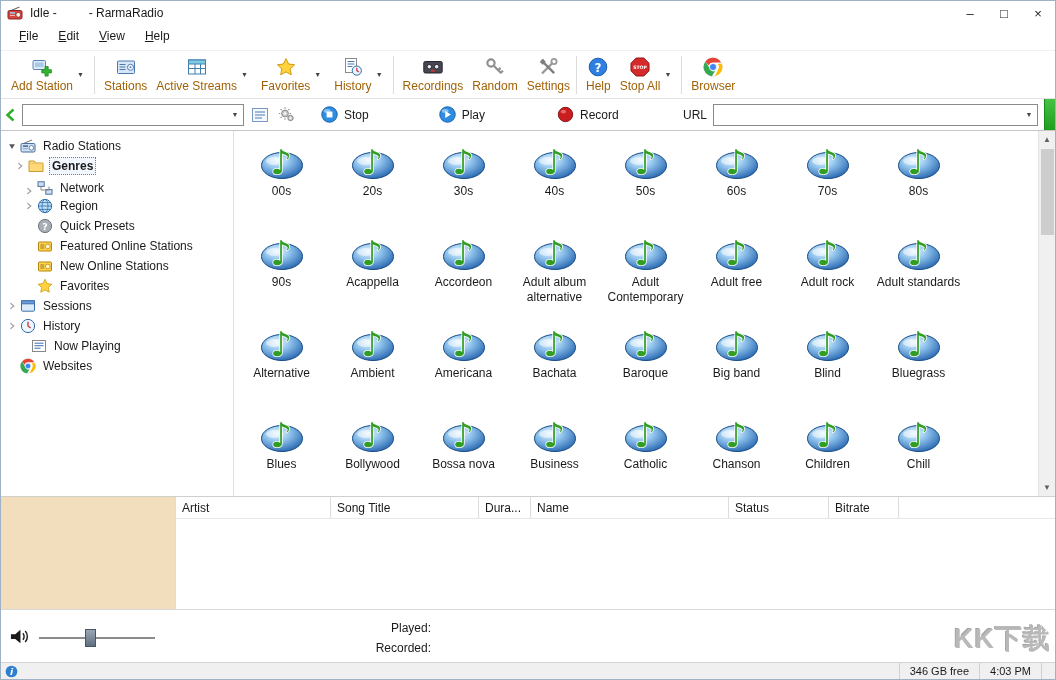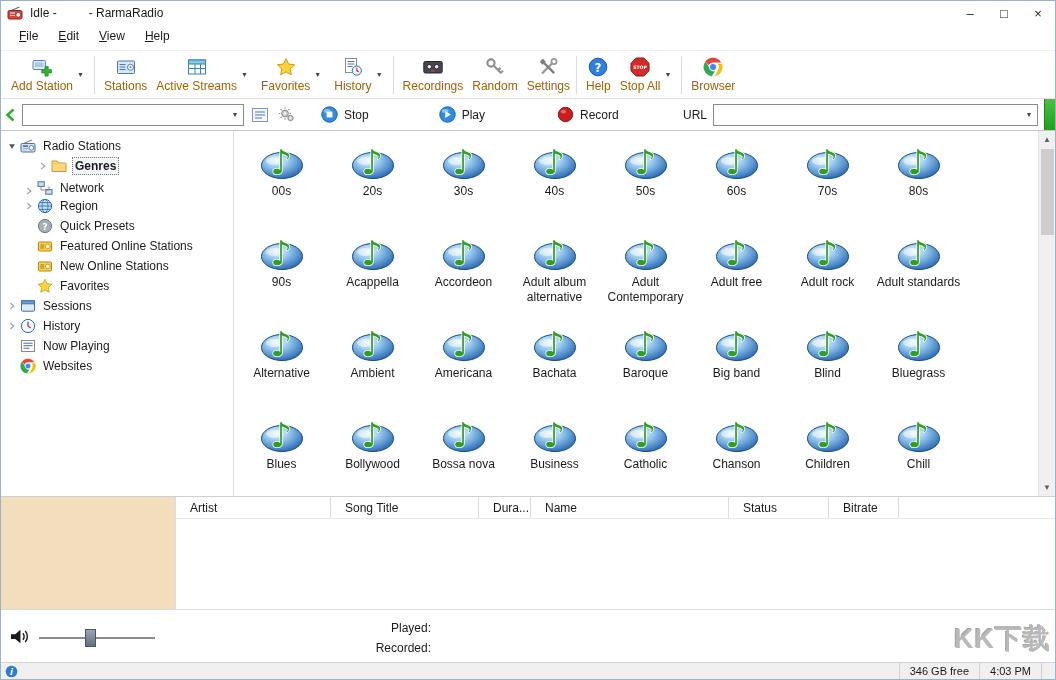--- a/index.html
+++ b/index.html
@@ -67,21 +67,21 @@
   .vscroll{width:17px;flex:0 0 17px;background:#f0f0f0;border-left:1px solid #e4e4e4;display:flex;flex-direction:column;align-items:center}
   .varrow{height:17px;width:17px;display:flex;align-items:center;justify-content:center;color:#606060;font-size:8px}
   .vthumb{width:13px;height:86px;background:#cdcdcd;margin-top:1px}
   .vfill{flex:1}
 
   
   .bottom{flex:0 0 113px;display:flex;border-top:1px solid #cfcfcf;background:#fff}
   .albumart{width:175px;flex:0 0 175px;background:#f2debc;border-right:1px solid #ddd}
   .tablewrap{flex:1;display:flex;flex-direction:column;min-width:0}
   .thead{height:22px;flex:0 0 22px;display:flex;align-items:stretch;border-bottom:1px solid #e8e8e8}
-  .th{display:flex;align-items:center;padding-left:14px;border-right:1px solid #dcdcdc;font-size:12px;white-space:nowrap;overflow:hidden}
+  .th{display:flex;align-items:center;padding-left:6px;border-right:1px solid #dcdcdc;font-size:12px;white-space:nowrap;overflow:hidden}
   .tbody{flex:1;background:#fff}
 
   
   .playerbar{flex:0 0 53px;border-top:1px solid #d9d9d9;position:relative;background:#fff}
   .vol-icon{position:absolute;left:8px;top:17px;width:21px;height:19px}
   .vol-icon svg{width:100%;height:100%}
   .slider{position:absolute;left:38px;top:27px;width:116px;height:2px;background:#8c8c8c}
   .slider-handle{position:absolute;left:46px;top:-8px;width:11px;height:18px;background:linear-gradient(180deg,#9aa7b5,#5f6f80);border:1px solid #46566a}
   .played-block{position:absolute;left:285px;top:8px;width:145px;text-align:right;line-height:20px}
   .watermark{position:absolute;right:4px;top:11px;font-size:27px;font-weight:bold;color:#a8a8a8;opacity:.8;letter-spacing:1px;text-shadow:1px 1px 0 #fff,-1px -1px 0 #8f8f8f}
@@ -354,21 +354,21 @@
             <svg viewBox="0 0 16 16">
               <path d="M3.5 5.5L12 2" stroke="#777" stroke-width="1" fill="none"></path>
               <rect x="1" y="5.5" width="14" height="8.5" rx="1.2" fill="#cfe0f2" stroke="#4a6fa0"></rect>
               <circle cx="11.4" cy="9.8" r="2.3" fill="#fff" stroke="#4a6fa0" stroke-width="0.8"></circle>
               <rect x="3" y="7.3" width="5" height="1.6" fill="#4a6fa0"></rect>
               <rect x="3" y="10.2" width="5" height="1" fill="#8aa8cc"></rect>
             </svg>
           </span>
           <span class="tl">Radio Stations</span>
         </div>
-        <div class="tree-row" style="padding-left: 35px;">
+        <div class="tree-row" style="padding-left: 12px;">
           <span class="tw">
             <svg viewBox="0 0 12 12" width="10" height="10">
               <path d="M4 2.5l4.2 3.5L4 9.5" fill="none" stroke="#9b9b9b" stroke-width="1.4"></path>
             </svg>
           </span>
           <span class="ti">
             <svg viewBox="0 0 16 16">
               <path d="M1 3h5.2l1.6 2H15v8.5H1z" fill="#ffd978" stroke="#c79a33"></path>
               <path d="M1 5.5h14" stroke="#eec264" fill="none"></path>
             </svg>
@@ -467,21 +467,21 @@
             </svg>
           </span>
           <span class="ti">
             <svg viewBox="0 0 16 16">
               <circle cx="8" cy="8" r="6.6" fill="#eef6ff" stroke="#2f6ca8"></circle>
               <path d="M8 3.8V8l2.6 2" stroke="#c33" stroke-width="1.3" fill="none"></path>
             </svg>
           </span>
           <span class="tl">History</span>
         </div>
-        <div class="tree-row" style="padding-left: 4px;">
+        <div class="tree-row" style="padding-left: 15px;">
           <span class="tw"></span>
           <span class="ti">
             <svg viewBox="0 0 16 16">
               <rect x="1.5" y="2.5" width="13" height="11" fill="#fff" stroke="#888"></rect>
               <path d="M3.5 5.2h9M3.5 7.7h9M3.5 10.2h6" stroke="#3d6fae" stroke-width="1" fill="none"></path>
             </svg>
           </span>
           <span class="tl">Now Playing</span>
         </div>
         <div class="tree-row" style="padding-left: 4px;">

